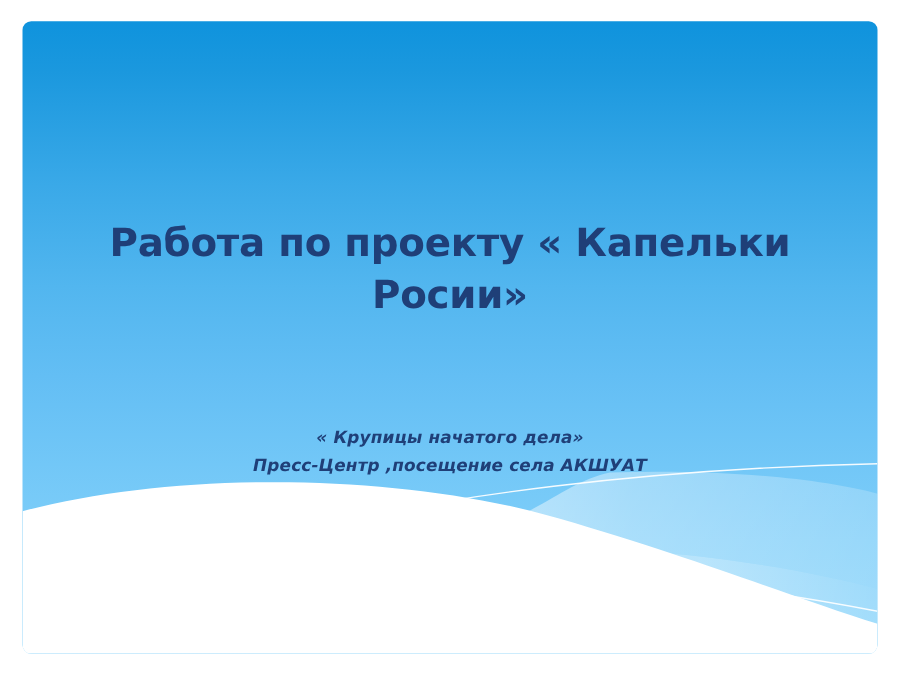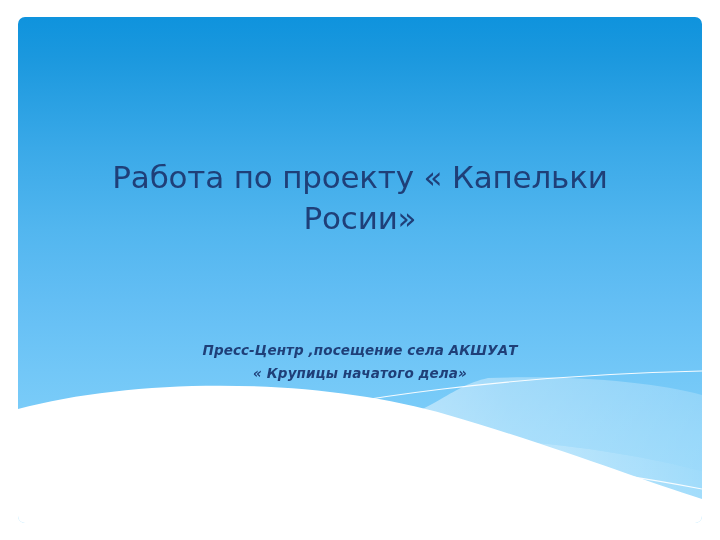--- a/index.html
+++ b/index.html
@@ -55,25 +55,26 @@
   #title-block {
     position: absolute;
     left: 42px;
     top: 140px;
     width: 600px;
     text-align: center;
   }
   #title-text {
     font-family: "DejaVu Sans", sans-serif;
     font-size: 31px;
-    font-weight: 400;
+    font-weight: 700;
     line-height: 1.33;
     color: #1f3f78;
     letter-spacing: -0.2px;
     white-space: pre-line;
+    margin-top: 18px;
   }
 
   #subtitle-block {
     position: absolute;
     left: 42px;
     top: 322px;
     width: 600px;
     text-align: center;
   }
   .subtitle-line {
@@ -89,22 +90,22 @@
 </head>
 <body>
 
 <div id="slide-root">
 
   <div id="title-block">
     <div id="title-text">Работа по проекту « Капельки Росии»</div>
   </div>
 
   <div id="subtitle-block">
+    <div class="subtitle-line">« Крупицы начатого дела»</div>
     <div class="subtitle-line">Пресс-Центр ,посещение села АКШУАТ</div>
-    <div class="subtitle-line">« Крупицы начатого дела»</div>
   </div>
 
   <div id="wave-group">
     <svg viewBox="0 0 684 170" preserveAspectRatio="none">
       <defs>
         <linearGradient id="bandGradA" x1="0" y1="0" x2="1" y2="0">
           <stop offset="0%" stop-color="#ffffff" stop-opacity="0.55"></stop>
           <stop offset="45%" stop-color="#ffffff" stop-opacity="0.34"></stop>
           <stop offset="100%" stop-color="#ffffff" stop-opacity="0.20"></stop>
         </linearGradient>

